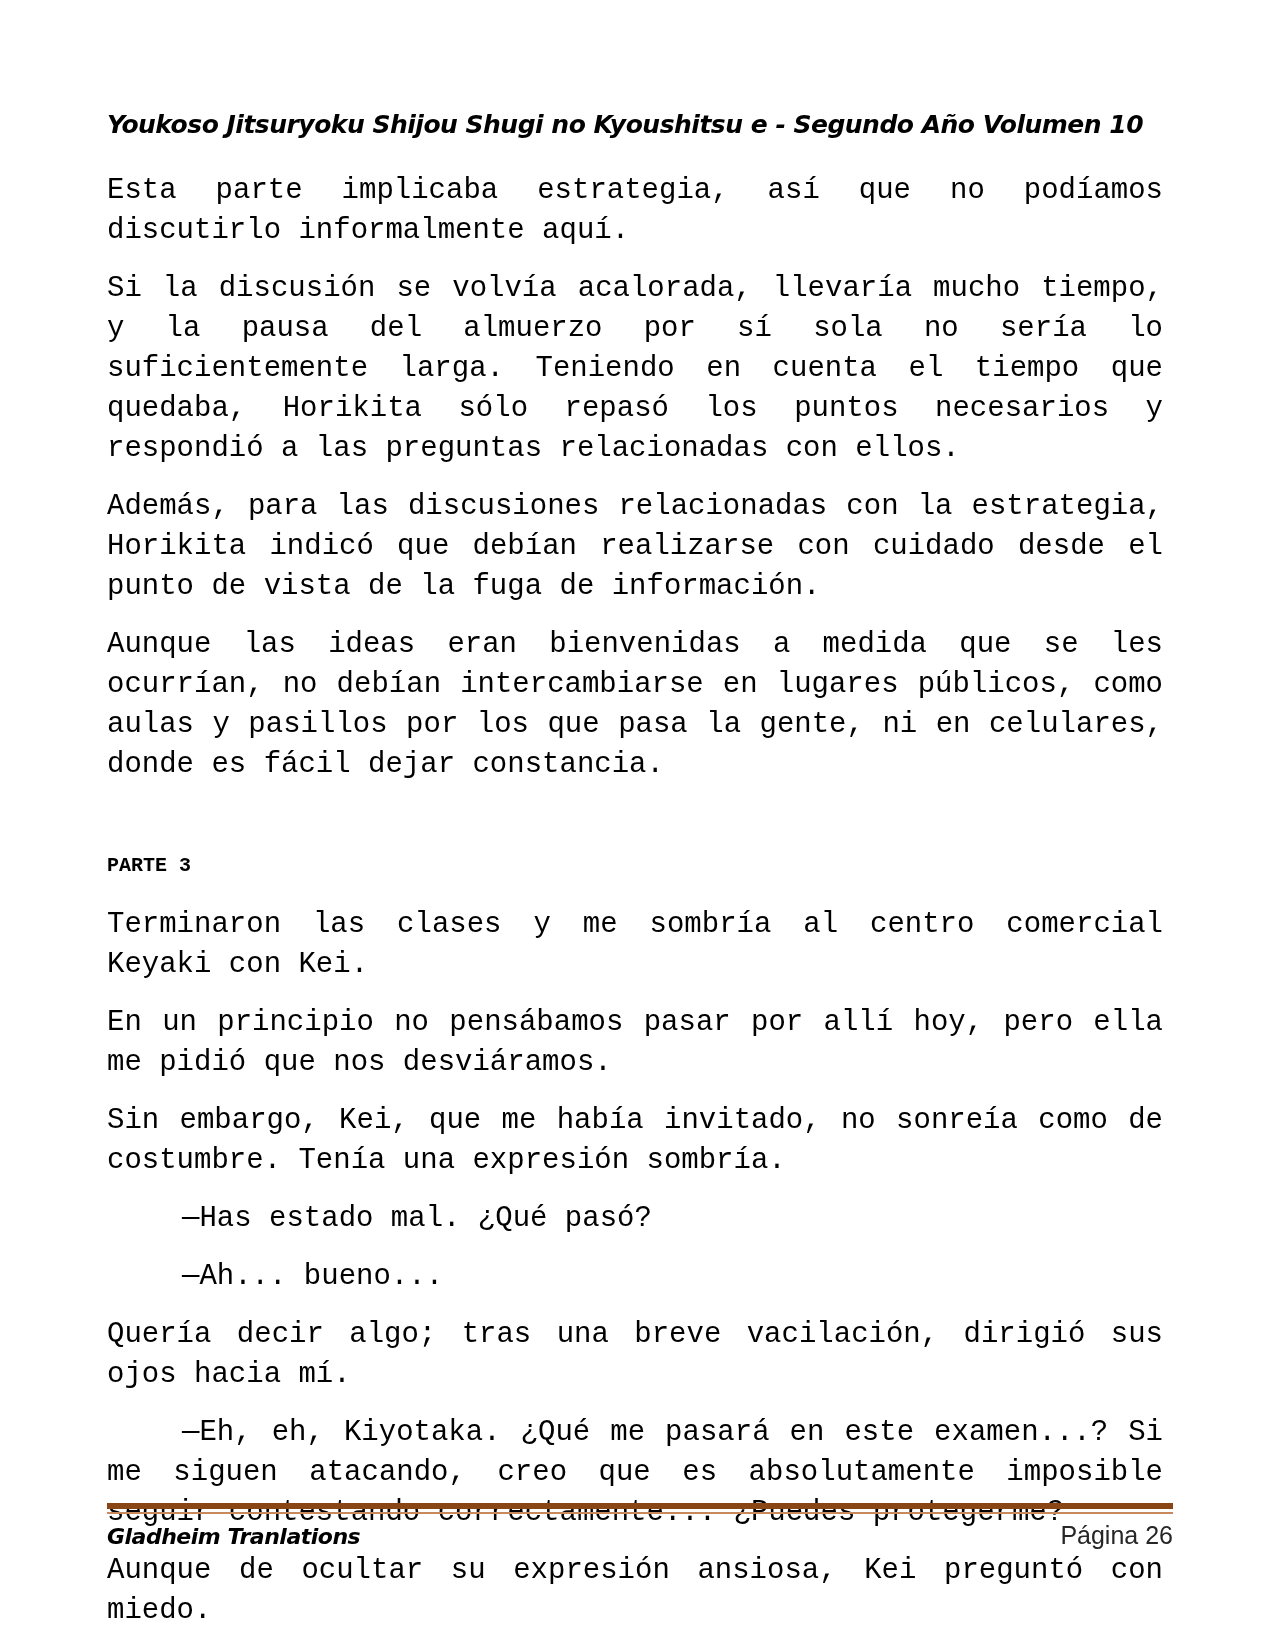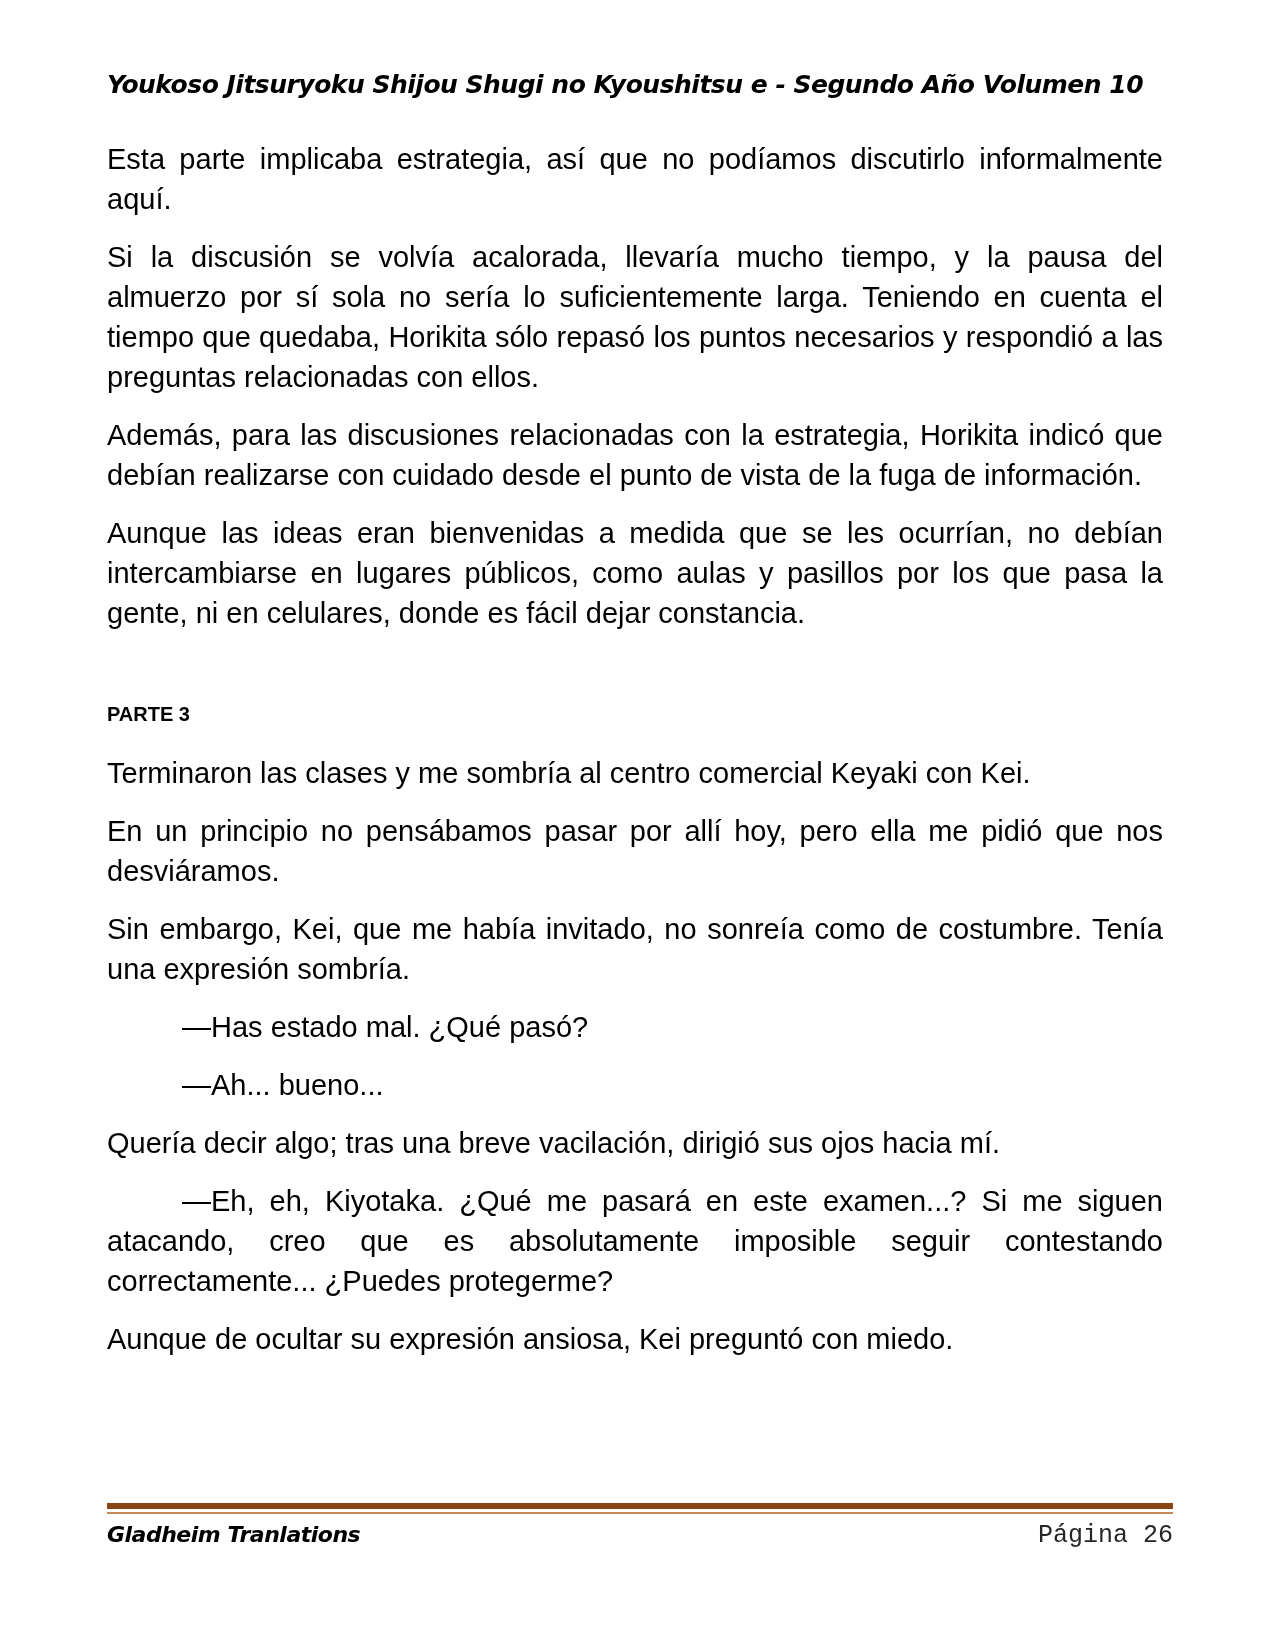--- a/index.html
+++ b/index.html
@@ -15,31 +15,32 @@
     font-family: "Liberation Sans", sans-serif;
     color: #000000;
   }
   .page {
     position: absolute;
     left: 107px;
     right: 112px;
     top: 0;
   }
   .doc-header {
-    padding-top: 70px;
+    padding-top: 110px;
     font-family: "DejaVu Sans", sans-serif;
     font-weight: 800;
     font-style: italic;
     font-size: 25px;
     letter-spacing: -0.5px;
     color: #000000;
     white-space: nowrap;
   }
   .content {
-    margin-top: 40px;
+    margin-top: 32px;
+    font-family: Liberation Mono, monospace;
   }
   .content p {
     font-size: 29px;
     line-height: 40px;
     text-align: justify;
     margin: 0 0 18px 0;
     color: #000000;
   }
   .content p.dialogue {
     text-indent: 75px;
@@ -73,21 +74,20 @@
     font-weight: 800;
     font-style: italic;
     font-size: 22px;
     letter-spacing: -0.5px;
     color: #000000;
   }
   .footer-page {
     font-size: 25px;
     font-weight: 400;
     color: #262626;
-    font-family: Liberation Mono, monospace;
   }
 </style>
 </head>
 <body>
 
 <div class="page">
   <div class="doc-header">Youkoso Jitsuryoku Shijou Shugi no Kyoushitsu e - Segundo Año Volumen 10</div>
 
   <div class="content" id="content-area">
       <p class="body">Esta parte implicaba estrategia, así que no podíamos discutirlo informalmente aquí.</p>

